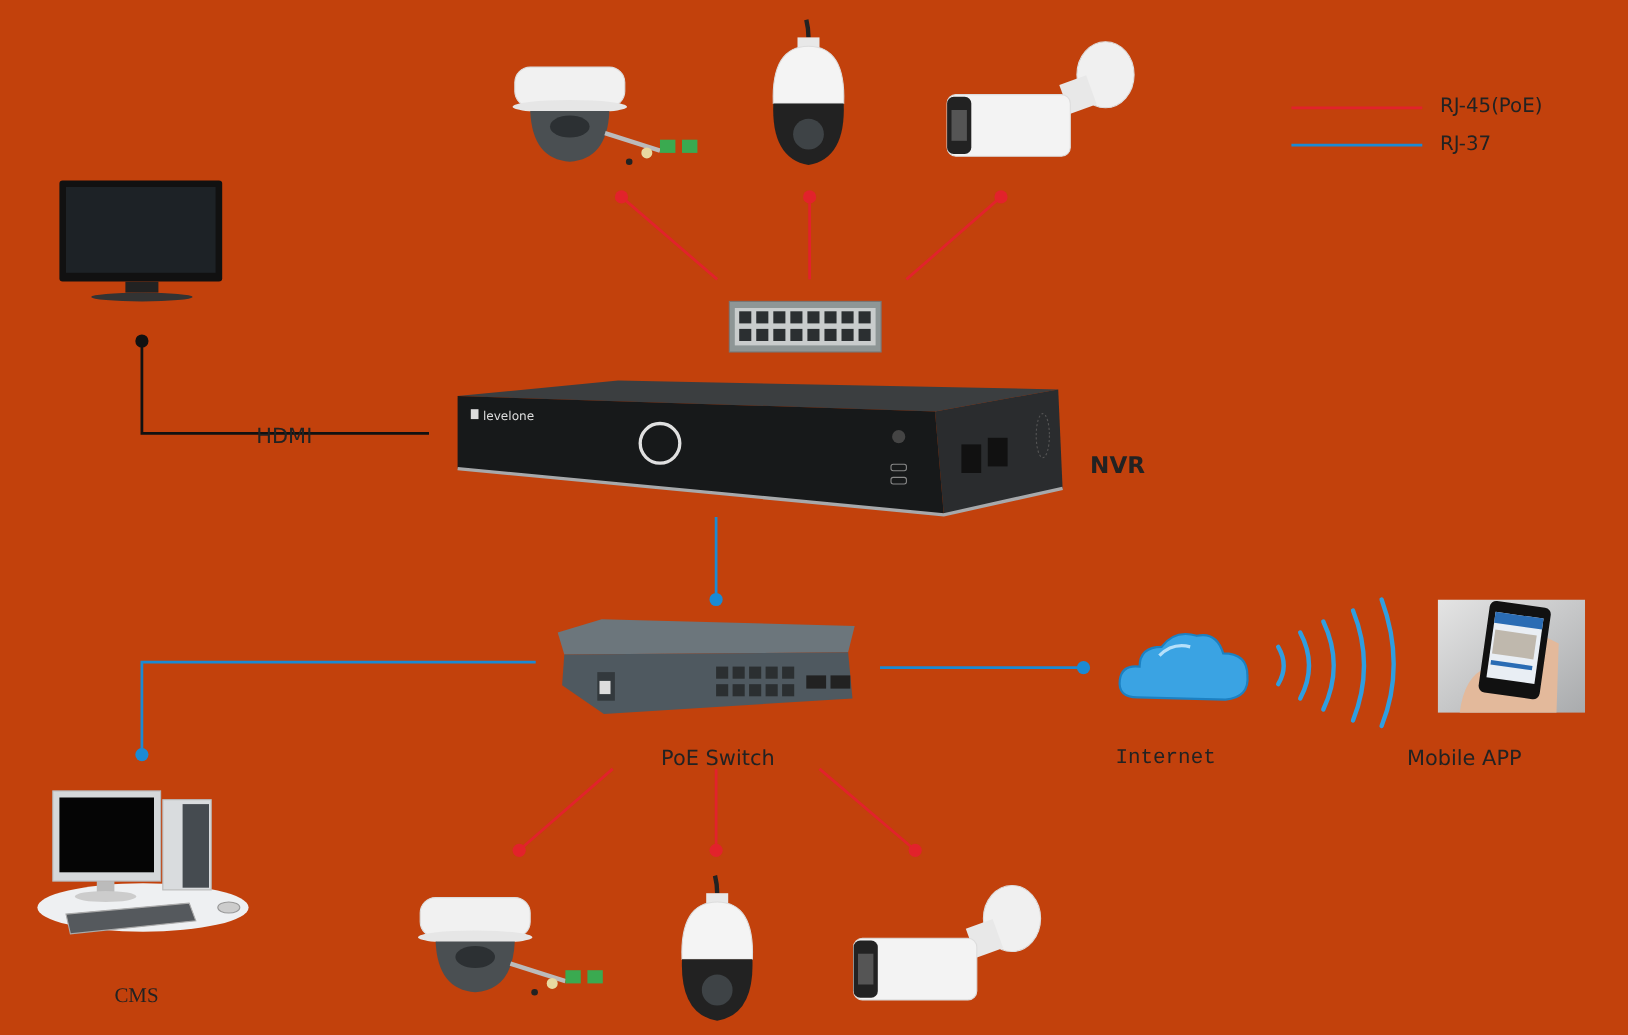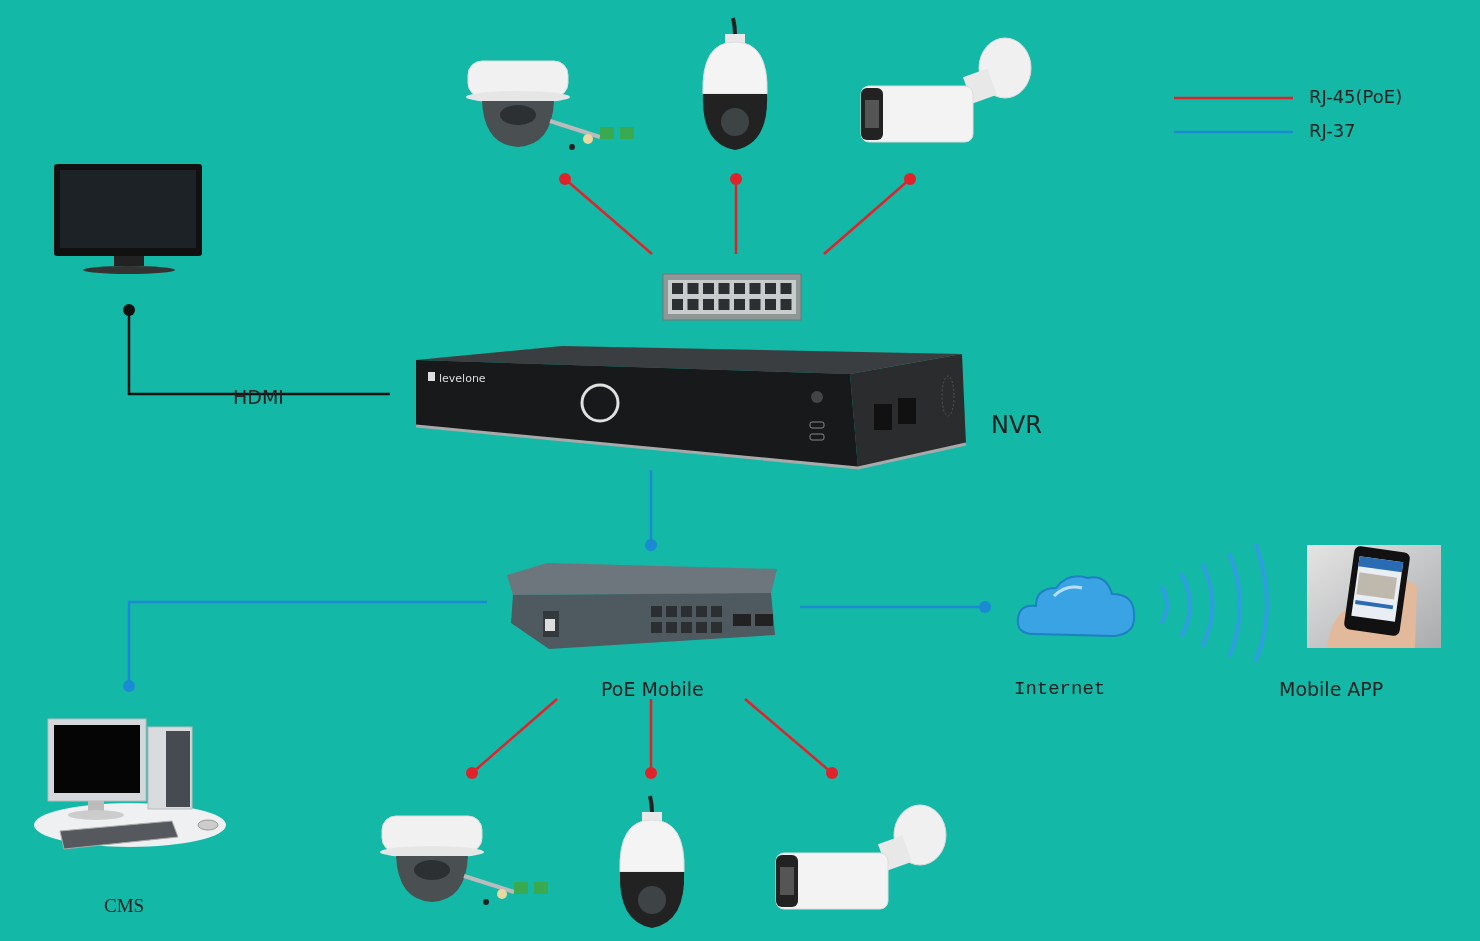--- a/index.html
+++ b/index.html
@@ -1,19 +1,19 @@
 <!DOCTYPE html>
 <html><head>
 <meta charset="utf-8">
 <style>
   html, body { margin:0; padding:0; background:#ffffff; }
-  #stage { position:relative; width:1480px; height:941px; overflow:hidden; background:#14b8a6; font-family:"DejaVu Sans", sans-serif; color:#222; }
+  #stage { position:relative; width:1480px; height:941px; overflow:hidden; background:#c2410c; font-family:"DejaVu Sans", sans-serif; color:#222; }
   svg#wires { position:absolute; left:0; top:0; }
   .label { position:absolute; font-size:19px; color:#222; white-space:nowrap;margin-top:20px; }
-  .label.bold { font-weight:normal; font-size:24px; }
+  .label.bold { font-weight:bold; font-size:21px; }
   .device { position:absolute; }
   .legend-text { position:absolute; font-size:18px; color:#222; }
 </style>
 </head>
 <body>
 
 <div id="stage">
 
   <svg id="wires" width="1480" height="941">
 
@@ -150,21 +150,21 @@
         <rect x="206" y="45" width="11" height="11" fill="#2b2f31"></rect>
         <rect x="146" y="61" width="11" height="11" fill="#2b2f31"></rect>
         <rect x="161" y="61" width="11" height="11" fill="#2b2f31"></rect>
         <rect x="176" y="61" width="11" height="11" fill="#2b2f31"></rect>
         <rect x="191" y="61" width="11" height="11" fill="#2b2f31"></rect>
         <rect x="206" y="61" width="11" height="11" fill="#2b2f31"></rect>
       </g>
     <rect x="228" y="53" width="18" height="12" fill="#222"></rect>
     <rect x="250" y="53" width="18" height="12" fill="#222"></rect>
   </svg>
-  <div class="label" style="left:601px;top:658px;">PoE Mobile</div>
+  <div class="label" style="left:601px;top:658px;">PoE Switch</div>
 
   <svg class="device" style="left:1014px;top:568px;" width="126" height="76">
     <path d="M20,66 Q2,66 4,50 Q6,36 22,38 Q22,20 42,20 Q54,4 74,10 Q92,6 98,26 Q120,26 120,46 Q122,66 100,68 Z" fill="#3aa3e3" stroke="#1c80c2" stroke-width="2"></path>
     <path d="M40,28 Q52,16 68,20" fill="none" stroke="#b6e0fa" stroke-width="3"></path>
   </svg>
   <div class="label" style="left:1014px;top:658px;font-family:Liberation Mono, monospace;">Internet</div>
 
   <svg class="device" style="left:1307px;top:545px;" width="134" height="103">
     <defs>
       <linearGradient id="bgG" x1="0" x2="1" y1="0" y2="1">

